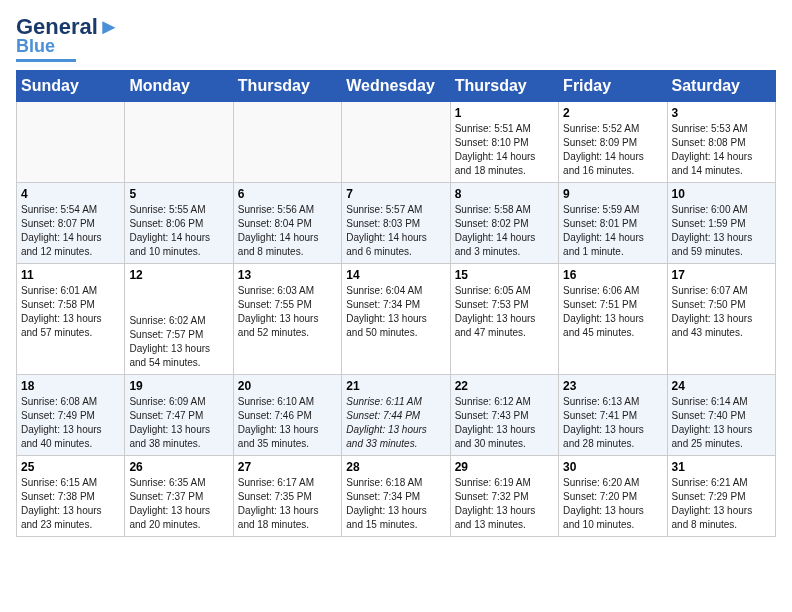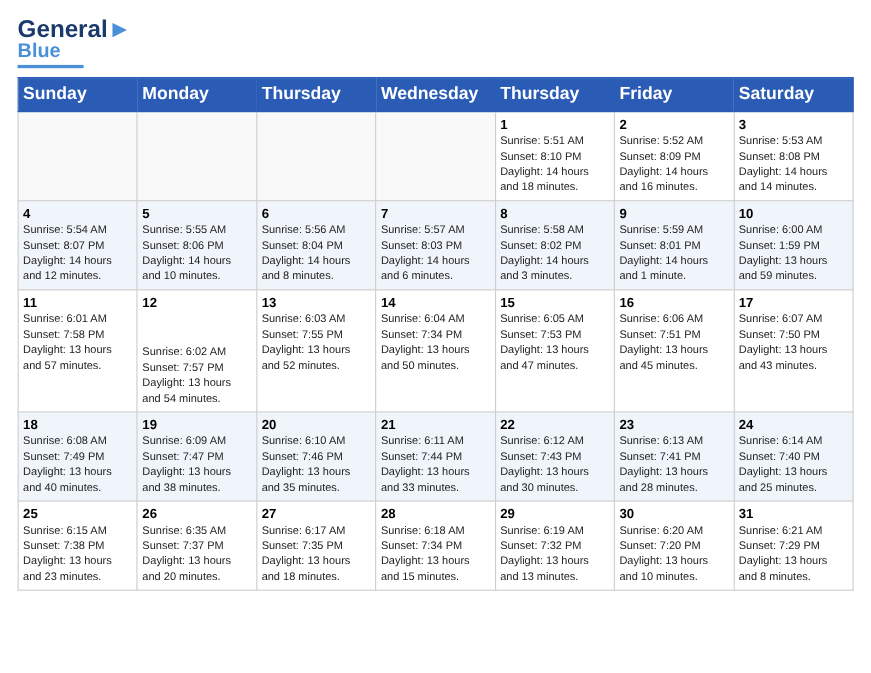--- a/index.html
+++ b/index.html
@@ -266,21 +266,21 @@
         </td>
         <td>
           <span class="day-num">20</span>
           <div class="day-info" style="white-space: pre-line;">Sunrise: 6:10 AM
 Sunset: 7:46 PM
 Daylight: 13 hours
 and 35 minutes.</div>
         </td>
         <td>
           <span class="day-num">21</span>
-          <div class="day-info" style="white-space: pre-line;">Sunrise: 6:11 AM
+          <div class="day-info" style="white-space: pre-line; font-style: italic;">Sunrise: 6:11 AM
 Sunset: 7:44 PM
 Daylight: 13 hours
 and 33 minutes.</div>
         </td>
         <td>
           <span class="day-num">22</span>
           <div class="day-info" style="white-space: pre-line;">Sunrise: 6:12 AM
 Sunset: 7:43 PM
 Daylight: 13 hours
 and 30 minutes.</div>

